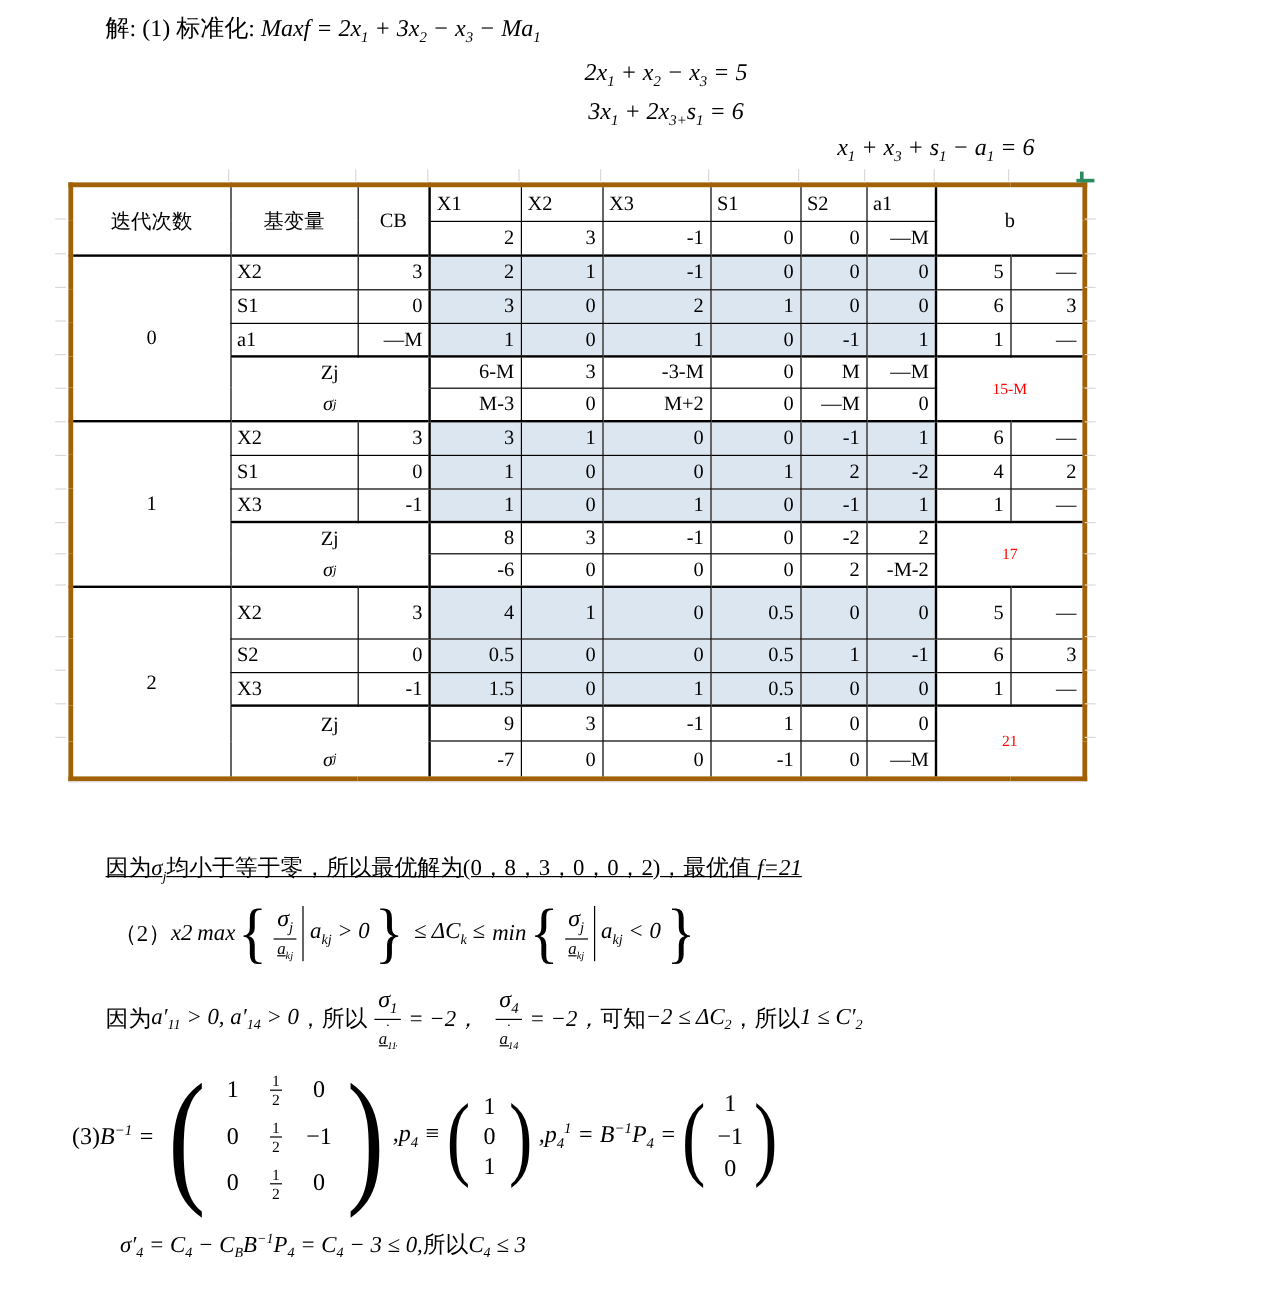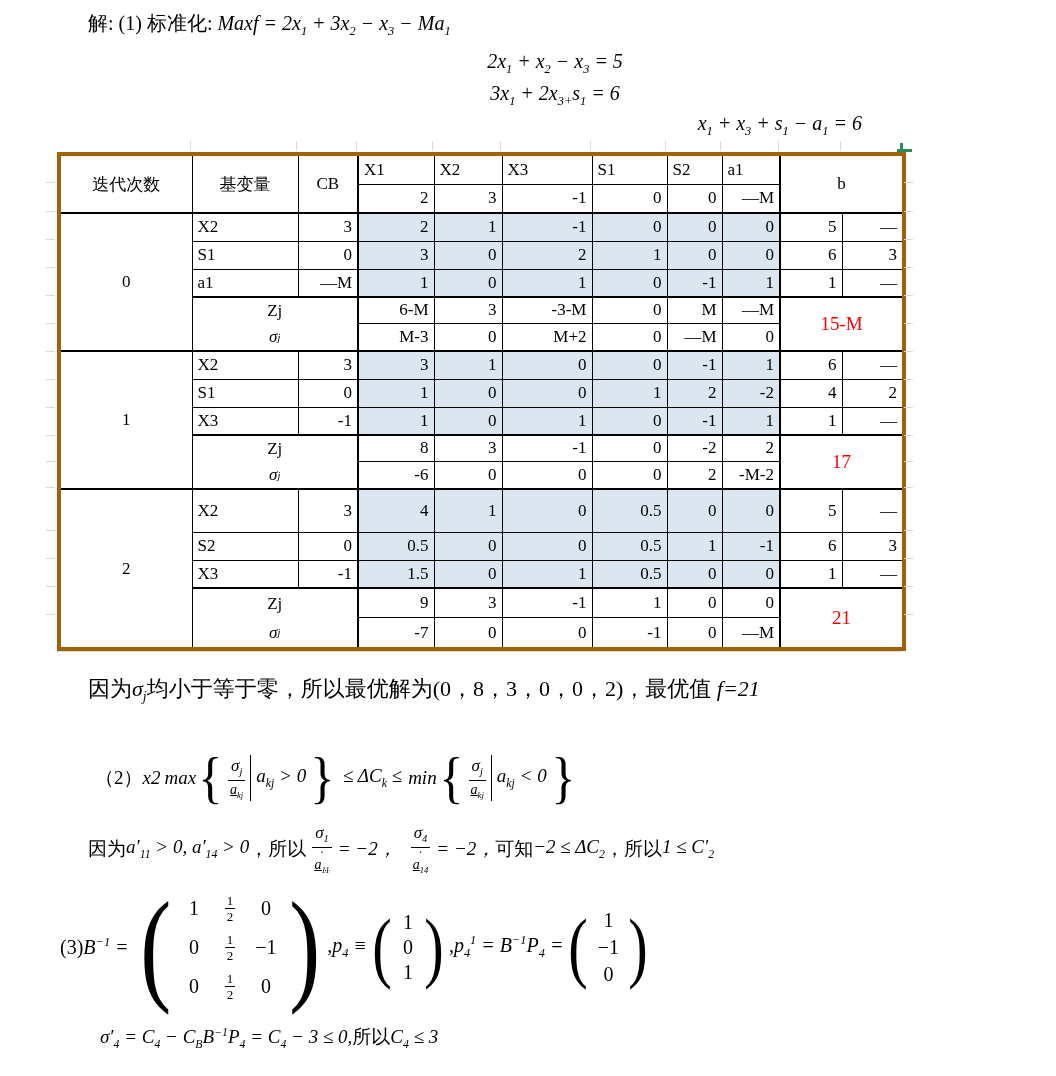--- a/index.html
+++ b/index.html
@@ -15,32 +15,32 @@
   .eqline{width:620px;text-align:center;font-size:20px;}
   
   .simplex{border-collapse:collapse;table-layout:fixed;font-size:17px;}
   .simplex td,.simplex th{border:1px solid #000;padding:0 5px;overflow:hidden;
       white-space:nowrap;font-weight:normal;}
   .simplex{border:4px solid #a16207;}
   .bt2{border-top-width:2px !important;}
   .bl2{border-left-width:2px !important;}
   .c{text-align:center;} .r{text-align:right;} .l{text-align:left;}
   .hl{background:var(--hl);}
-  .obj{color:var(--red);font-size:19px;vertical-align:middle;}
+  .obj{color:var(--red);font-size:13px;vertical-align:middle;}
   .zlabel{padding:0 !important;vertical-align:top;}
   .zrow{display:flex;align-items:center;justify-content:center;}
   
   .stub{position:absolute;background:#d9d9d9;}
   .greenmark{position:absolute;background:var(--green);}
   
   .fline{position:absolute;display:flex;align-items:center;white-space:nowrap;font-size:19px;}
   .brace{font-family:"Liberation Serif",serif;font-size:56px;line-height:0.9;
          transform:scaleX(0.9);display:inline-block;margin:0 1px;}
   .vfrac{display:inline-flex;flex-direction:column;align-items:center;margin:0 3px;}
-  .vfrac .num{font-size:17px;border-bottom:1px solid #000;padding:0 3px 1px 3px;line-height:1.15;}
+  .vfrac .num{font-size:20px;border-bottom:1px solid #000;padding:0 3px 1px 3px;line-height:1.15;}
   .vfrac .den{font-size:14px;padding-top:1px;line-height:1.15;text-decoration:underline;}
   .vfrac .dot{font-size:12px;line-height:0.7;height:8px;}
   .vbar{display:inline-block;width:1px;height:46px;background:#000;margin:0 5px 0 2px;}
   .cond{margin-right:2px;}
   
   .mat{display:inline-flex;align-items:center;margin:0 2px;}
   .paren{font-family:"Liberation Serif",serif;font-weight:400;display:inline-block;
          transform:scaleX(0.75);}
   .paren.big{font-size:124px;line-height:0.88;}
   .paren.small{font-size:78px;line-height:0.88;}
@@ -272,21 +272,21 @@
             <td class="r">0</td>
             <td class="r">0</td>
             <td class="r">-1</td>
             <td class="r">0</td>
             <td class="r">—M</td>
           </tr>
         </tbody>
       </table>
     </div>
 
-  <div class="abs line" style="left:88px;top:674px;font-size:22px;">
+  <div class="abs line" style="left:88px;top:710px;font-size:19px;text-decoration:underline;">
     <span class="cn">因为</span><span class="math">σ<sub>j</sub></span><span class="cn">均小于等于零，所以最优解为(0，8，3，0，0，2)，最优值 </span><span class="math">f=21</span>
   </div>
 
   <div class="fline" style="left:95px;top:744px;height:68px;">
     <span class="cn">（2）</span>
     <span class="math">x2</span>
     <span class="math" style="margin-left:4px;">max</span>
     <span class="brace">{</span>
     <span class="vfrac">
       <span class="num math">σ<sub>j</sub></span>

